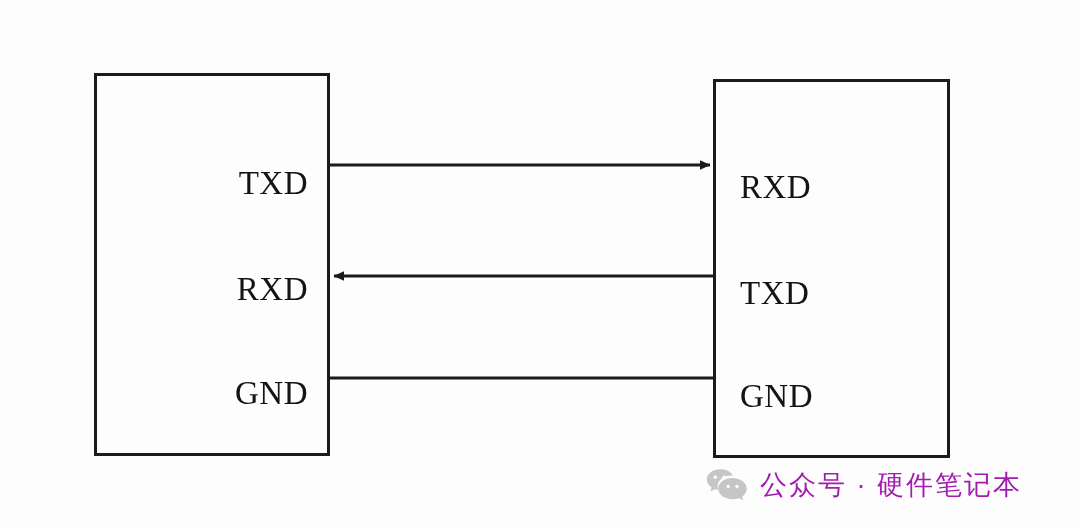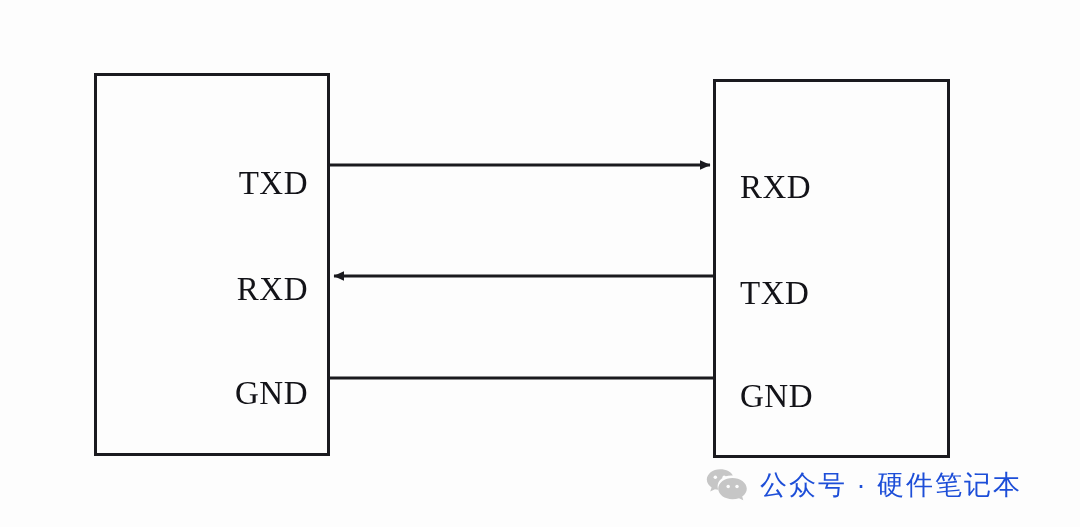--- a/index.html
+++ b/index.html
@@ -82,21 +82,21 @@
     flex-direction: row;
     align-items: center;
     gap: 12px;
     color: #c3c3c3;
     user-select: none;
   }
   #watermark .wm-text {
     font-family: "Liberation Sans", sans-serif;
     font-size: 27px;
     line-height: 30px;
-    color: #1d4ed8;
+    color: #a21caf;
     letter-spacing: 2px;
     white-space: nowrap;
   }
   #watermark .wm-icon {
     width: 42px;
     height: 34px;
     display: block;
     flex: 0 0 auto;
   }
 </style>

